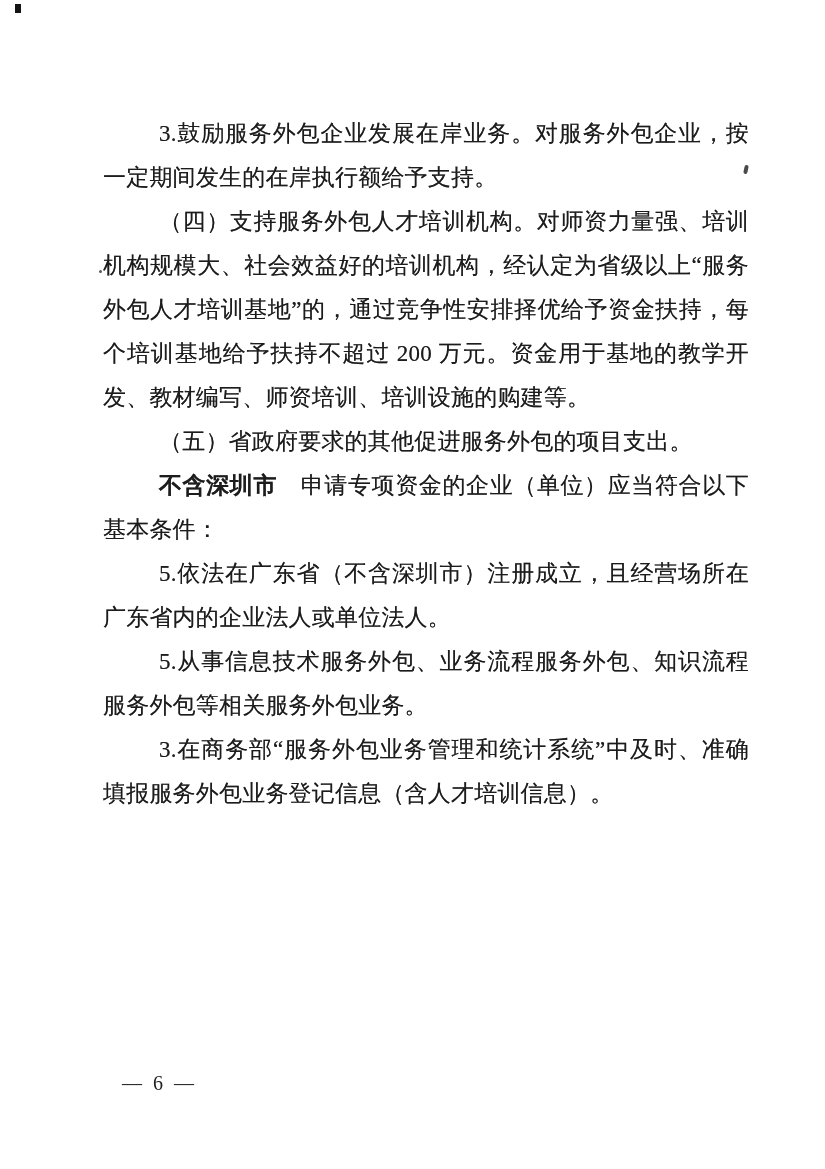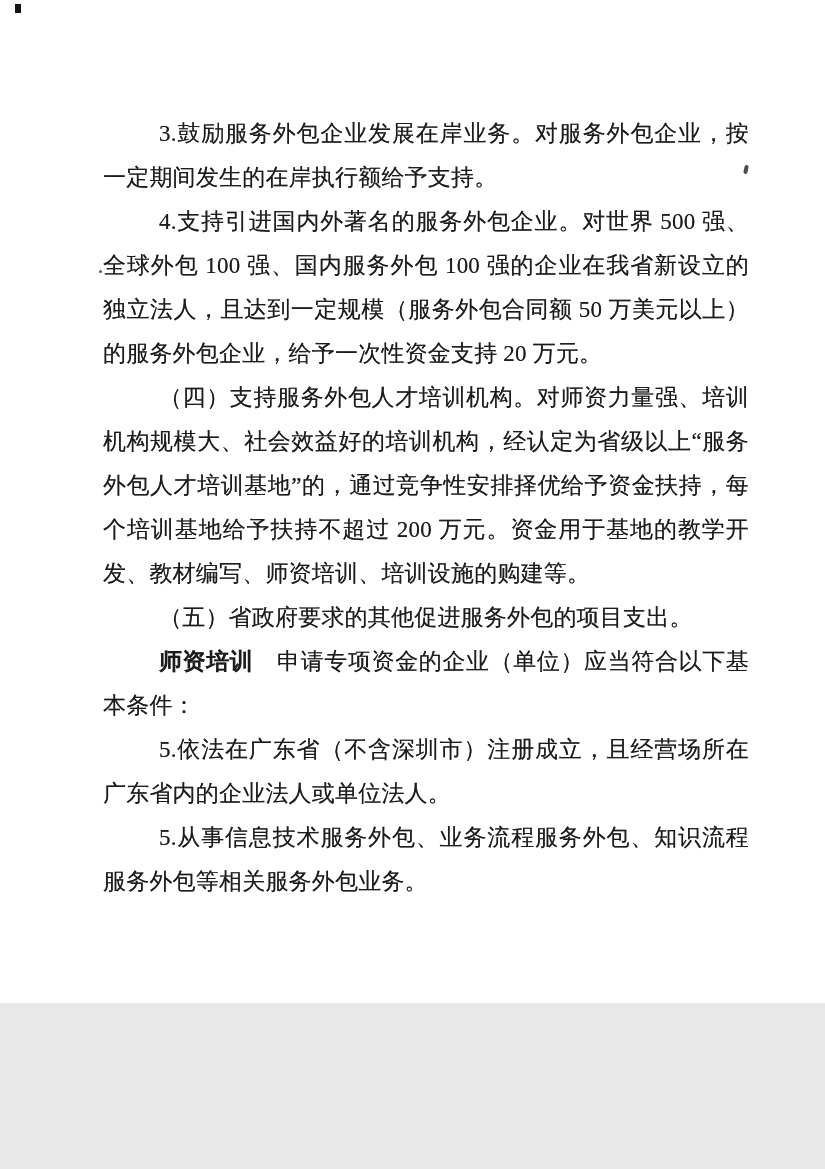--- a/index.html
+++ b/index.html
@@ -3,21 +3,21 @@
 <meta charset="utf-8">
 <style>
   html, body {
     margin: 0;
     padding: 0;
     background: #e8e8e8;
   }
   .page {
     position: relative;
     width: 825px;
-    height: 1003px;
+    height: 1169px;
     background: #ffffff;
     overflow: hidden;
     font-family: "Liberation Serif", "DejaVu Serif", serif;
     color: #1c1c1c;
   }
   .content {
     position: absolute;
     left: 103px;
     top: 112px;
     width: 646px;
@@ -80,31 +80,31 @@
 <div class="page">
 
   <span class="speck-topleft"></span>
   <span class="speck-right"></span>
   <span class="speck-left-line4"></span>
 
   <div class="content">
 
     <p class="para"><span class="article-term"></span><span>3.鼓励服务外包企业发展在岸业务。对服务外包企业，按一定期间发生的在岸执行额给予支持。</span></p>
 
-    <p class="para"><span class="article-term"></span><span>4.支持引进国内外著名的服务外包企业。对世界 500 强、全球外包 100 强、国内服务外包 100 强的企业在我省新设立的独立法人，且达到一定规模（服务外包合同额 50 万美元以上）的服务外包企业，给予一次性资金支持 20 万元。</span></p>
 
     <p class="para"><span class="article-term"></span><span>（四）支持服务外包人才培训机构。对师资力量强、培训机构规模大、社会效益好的培训机构，经认定为省级以上“服务外包人才培训基地”的，通过竞争性安排择优给予资金扶持，每个培训基地给予扶持不超过 200 万元。资金用于基地的教学开发、教材编写、师资培训、培训设施的购建等。</span></p>
 
     <p class="para"><span class="article-term"></span><span>（五）省政府要求的其他促进服务外包的项目支出。</span></p>
 
-    <p class="para"><span class="article-term">师资培训</span><span>　申请专项资金的企业（单位）应当符合以下基本条件：</span></p>
+    <p class="para"><span class="article-term">不含深圳市</span><span>　申请专项资金的企业（单位）应当符合以下基本条件：</span></p>
 
 
     <p class="para"><span class="article-term"></span><span>5.依法在广东省（不含深圳市）注册成立，且经营场所在广东省内的企业法人或单位法人。</span></p>
 
     <p class="para"><span class="article-term"></span><span>5.从事信息技术服务外包、业务流程服务外包、知识流程服务外包等相关服务外包业务。</span></p>
 
+    <p class="para"><span class="article-term"></span><span>3.在商务部“服务外包业务管理和统计系统”中及时、准确填报服务外包业务登记信息（含人才培训信息）。</span></p>
 
   </div>
 
   <div class="footer">— 6 —</div>
 
 </div>
 
 </body></html>

